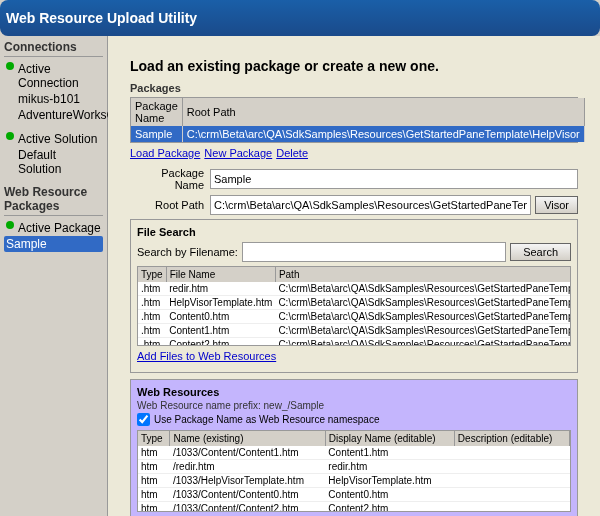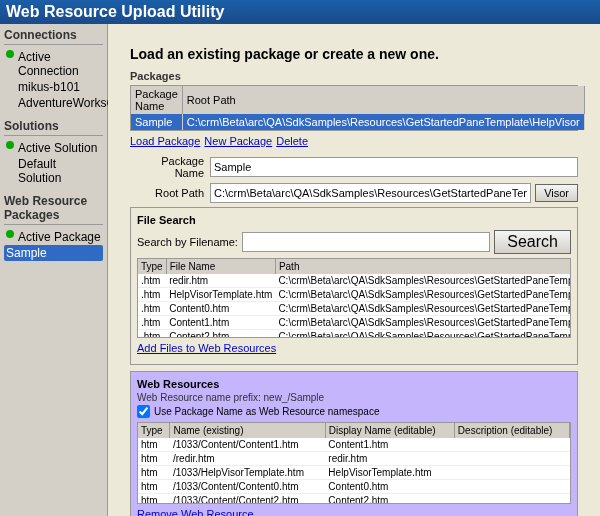--- a/index.html
+++ b/index.html
@@ -7,25 +7,26 @@
       font-family: 'Segoe UI', Tahoma, Geneva, Verdana, sans-serif;
       font-size: 11px;
       background: #d4d0c8;
       width: 600px;
       height: 516px;
       overflow: hidden;
     }
     .title-bar {
       background: linear-gradient(to bottom, #1a5fa8, #1a4a8a);
       color: white;
-      padding: 3px 6px;
-      font-size: 16px;
+      padding: 10px 6px;
+      font-size: 14px;
       font-weight: bold;
       display: flex;
       align-items: center;
+      border-radius: 8px;
     }
     .main-layout {
       display: flex;
       height: calc(516px - 22px);
     }
     .sidebar {
       width: 108px;
       background: #d4d0c8;
       border-right: 1px solid #999;
       padding: 4px;
@@ -177,21 +178,21 @@
     .search-input {
       flex: 1;
       height: 20px;
       border: 1px solid #999;
       background: white;
       padding: 1px 3px;
       font-size: 11px;
     }
     .search-btn {
       padding: 2px 12px;
-      font-size: 16px;
+      font-size: 11px;
       border: 1px solid #666;
       background: linear-gradient(to bottom, #f5f5f5, #d4d0c8);
       cursor: pointer;
       text-align: right;
     }
     .files-table-wrapper {
       border: 1px solid #999;
       background: white;
       height: 80px;
       overflow-y: auto;
@@ -298,21 +299,20 @@
       </div>
       <div class="sidebar-item" style="padding-left:14px;">
         <span>mikus-b101</span>
       </div>
       <div class="sidebar-item" style="padding-left:14px;">
         <span>AdventureWorksCycle</span>
       </div>
     </div>
 
     <div class="sidebar-section">
-      <div class="sidebar-section-title">Solutions</div>
       <div class="sidebar-item">
         <span class="dot green"></span>
         <span>Active Solution</span>
       </div>
       <div class="sidebar-item" style="padding-left:14px;">
         <span>Default Solution</span>
       </div>
     </div>
 
     <div class="sidebar-section">

